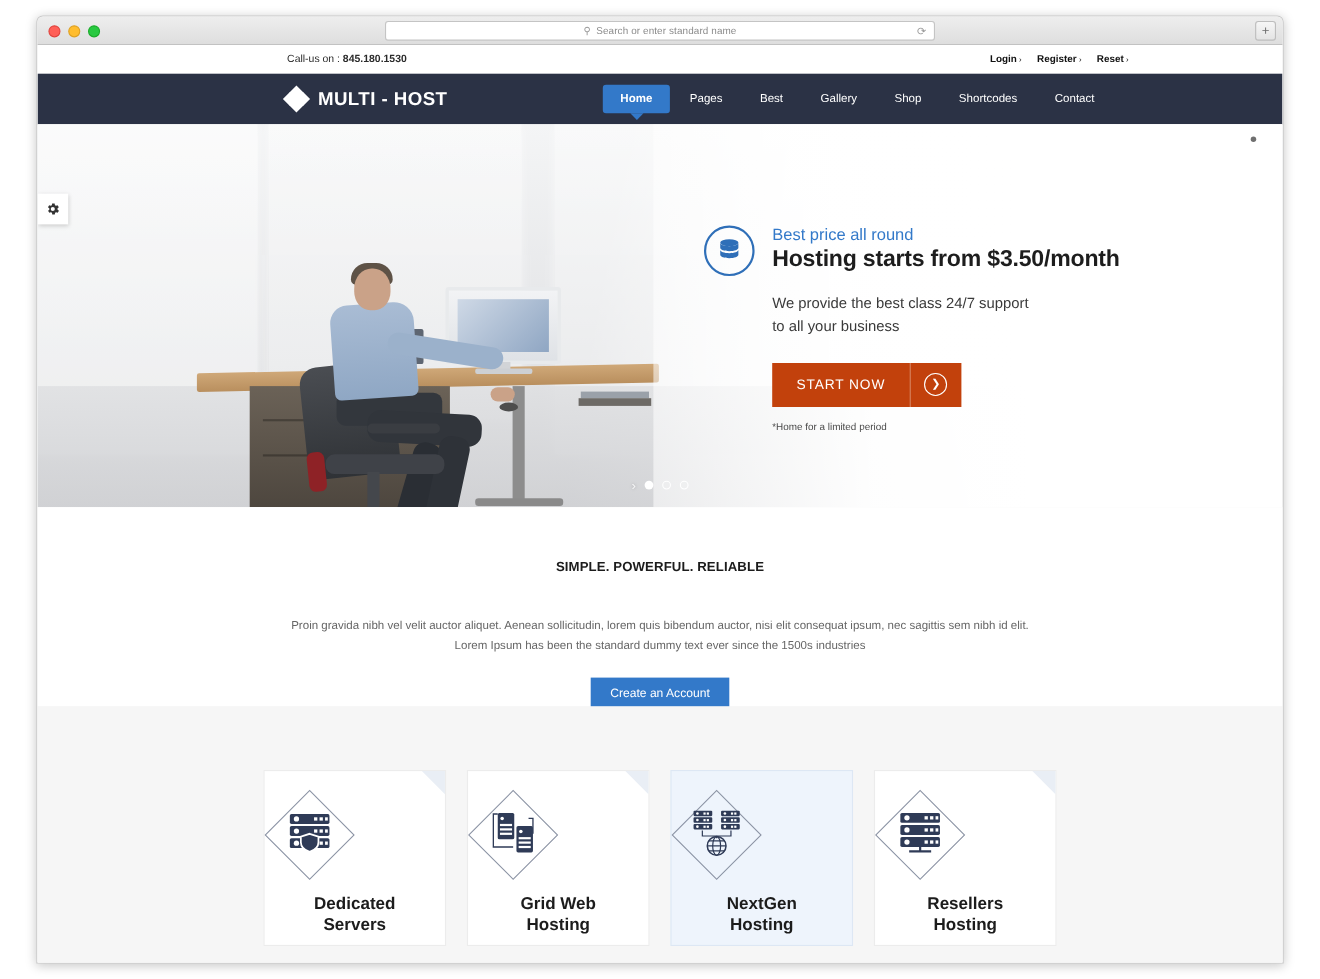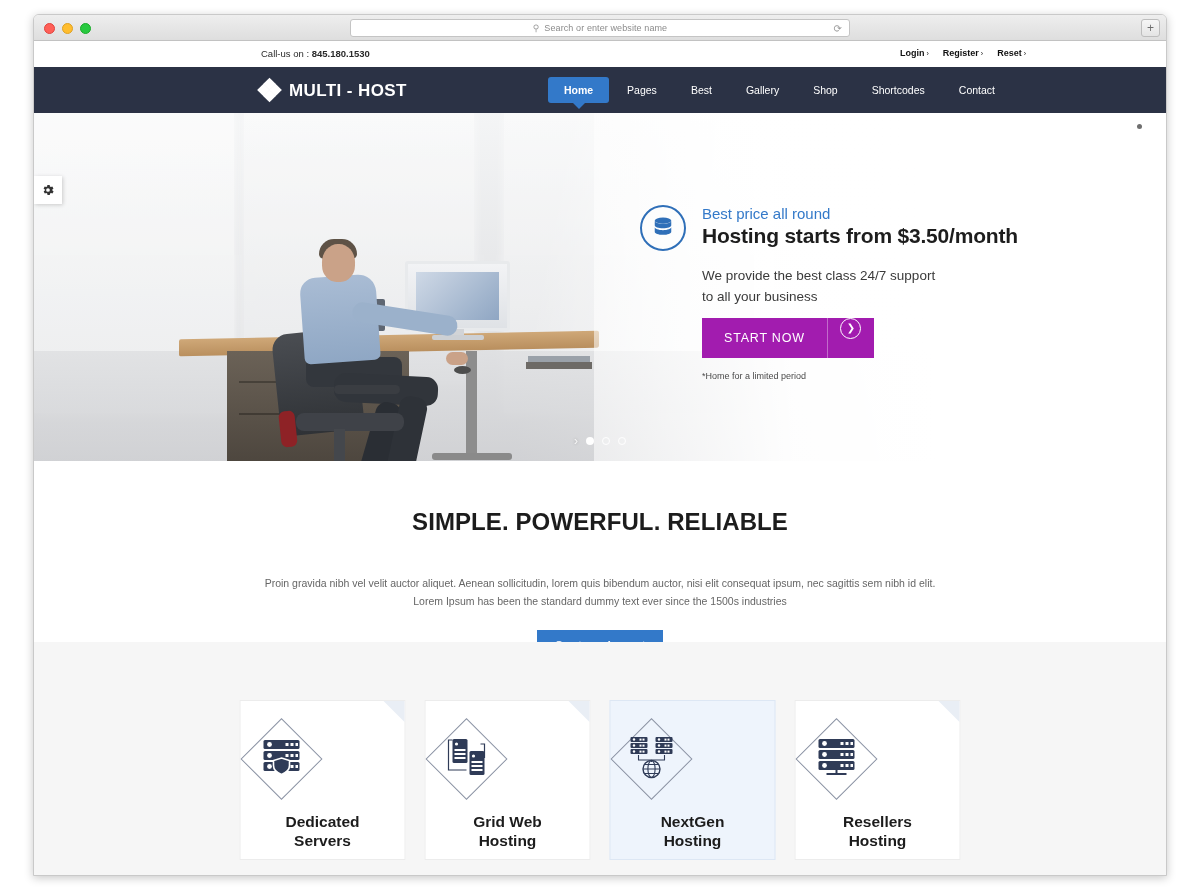--- a/index.html
+++ b/index.html
@@ -372,24 +372,24 @@
     letter-spacing: -0.2px;
     white-space: nowrap;
   }
   #hero-sub {
     margin-top: 18px;
     font-size: 13.5px;
     color: #3a3a3a;
     line-height: 1.55;
   }
   #start-now {
-    margin-top: 10px;
+    margin-top: 22px;
     display: inline-flex;
-    align-items: flex-start;
-    background: #a21caf;
+    align-items: center;
+    background: #c2410c;
     border: none;
     color: #ffffff;
     height: 40px;
     padding: 0;
     cursor: pointer;
   }
   #start-now .label {
     padding: 0 22px;
     font-size: 12.5px;
     letter-spacing: 0.8px;
@@ -456,21 +456,21 @@
   }
 
   
   #intro {
     padding: 47px 0 0 0;
     text-align: center;
     background: #ffffff;
     height: 181px;
   }
   #intro-title {
-    font-size: 24px;
+    font-size: 12px;
     font-weight: 700;
     color: #1c1c1c;
     letter-spacing: 0.1px;
   }
   #intro-body {
     margin: 38px auto 0;
     width: 674px;
     font-size: 10.5px;
     line-height: 1.75;
     color: #666666;
@@ -553,21 +553,21 @@
 
   <div id="titlebar">
     <div class="traffic-lights">
       <span class="light red"></span>
       <span class="light yellow"></span>
       <span class="light green"></span>
     </div>
 
     <div id="address-bar">
       <span class="search-glyph">⚲</span>
-      <span class="url-text">Search or enter website name</span>
+      <span class="url-text">Search or enter standard name</span>
       <span class="reload-icon">⟳</span>
     </div>
 
     <div id="newtab-button">+</div>
   </div>
 
   <div id="viewport">
 
     <div id="topbar">
       <div id="call-us">

